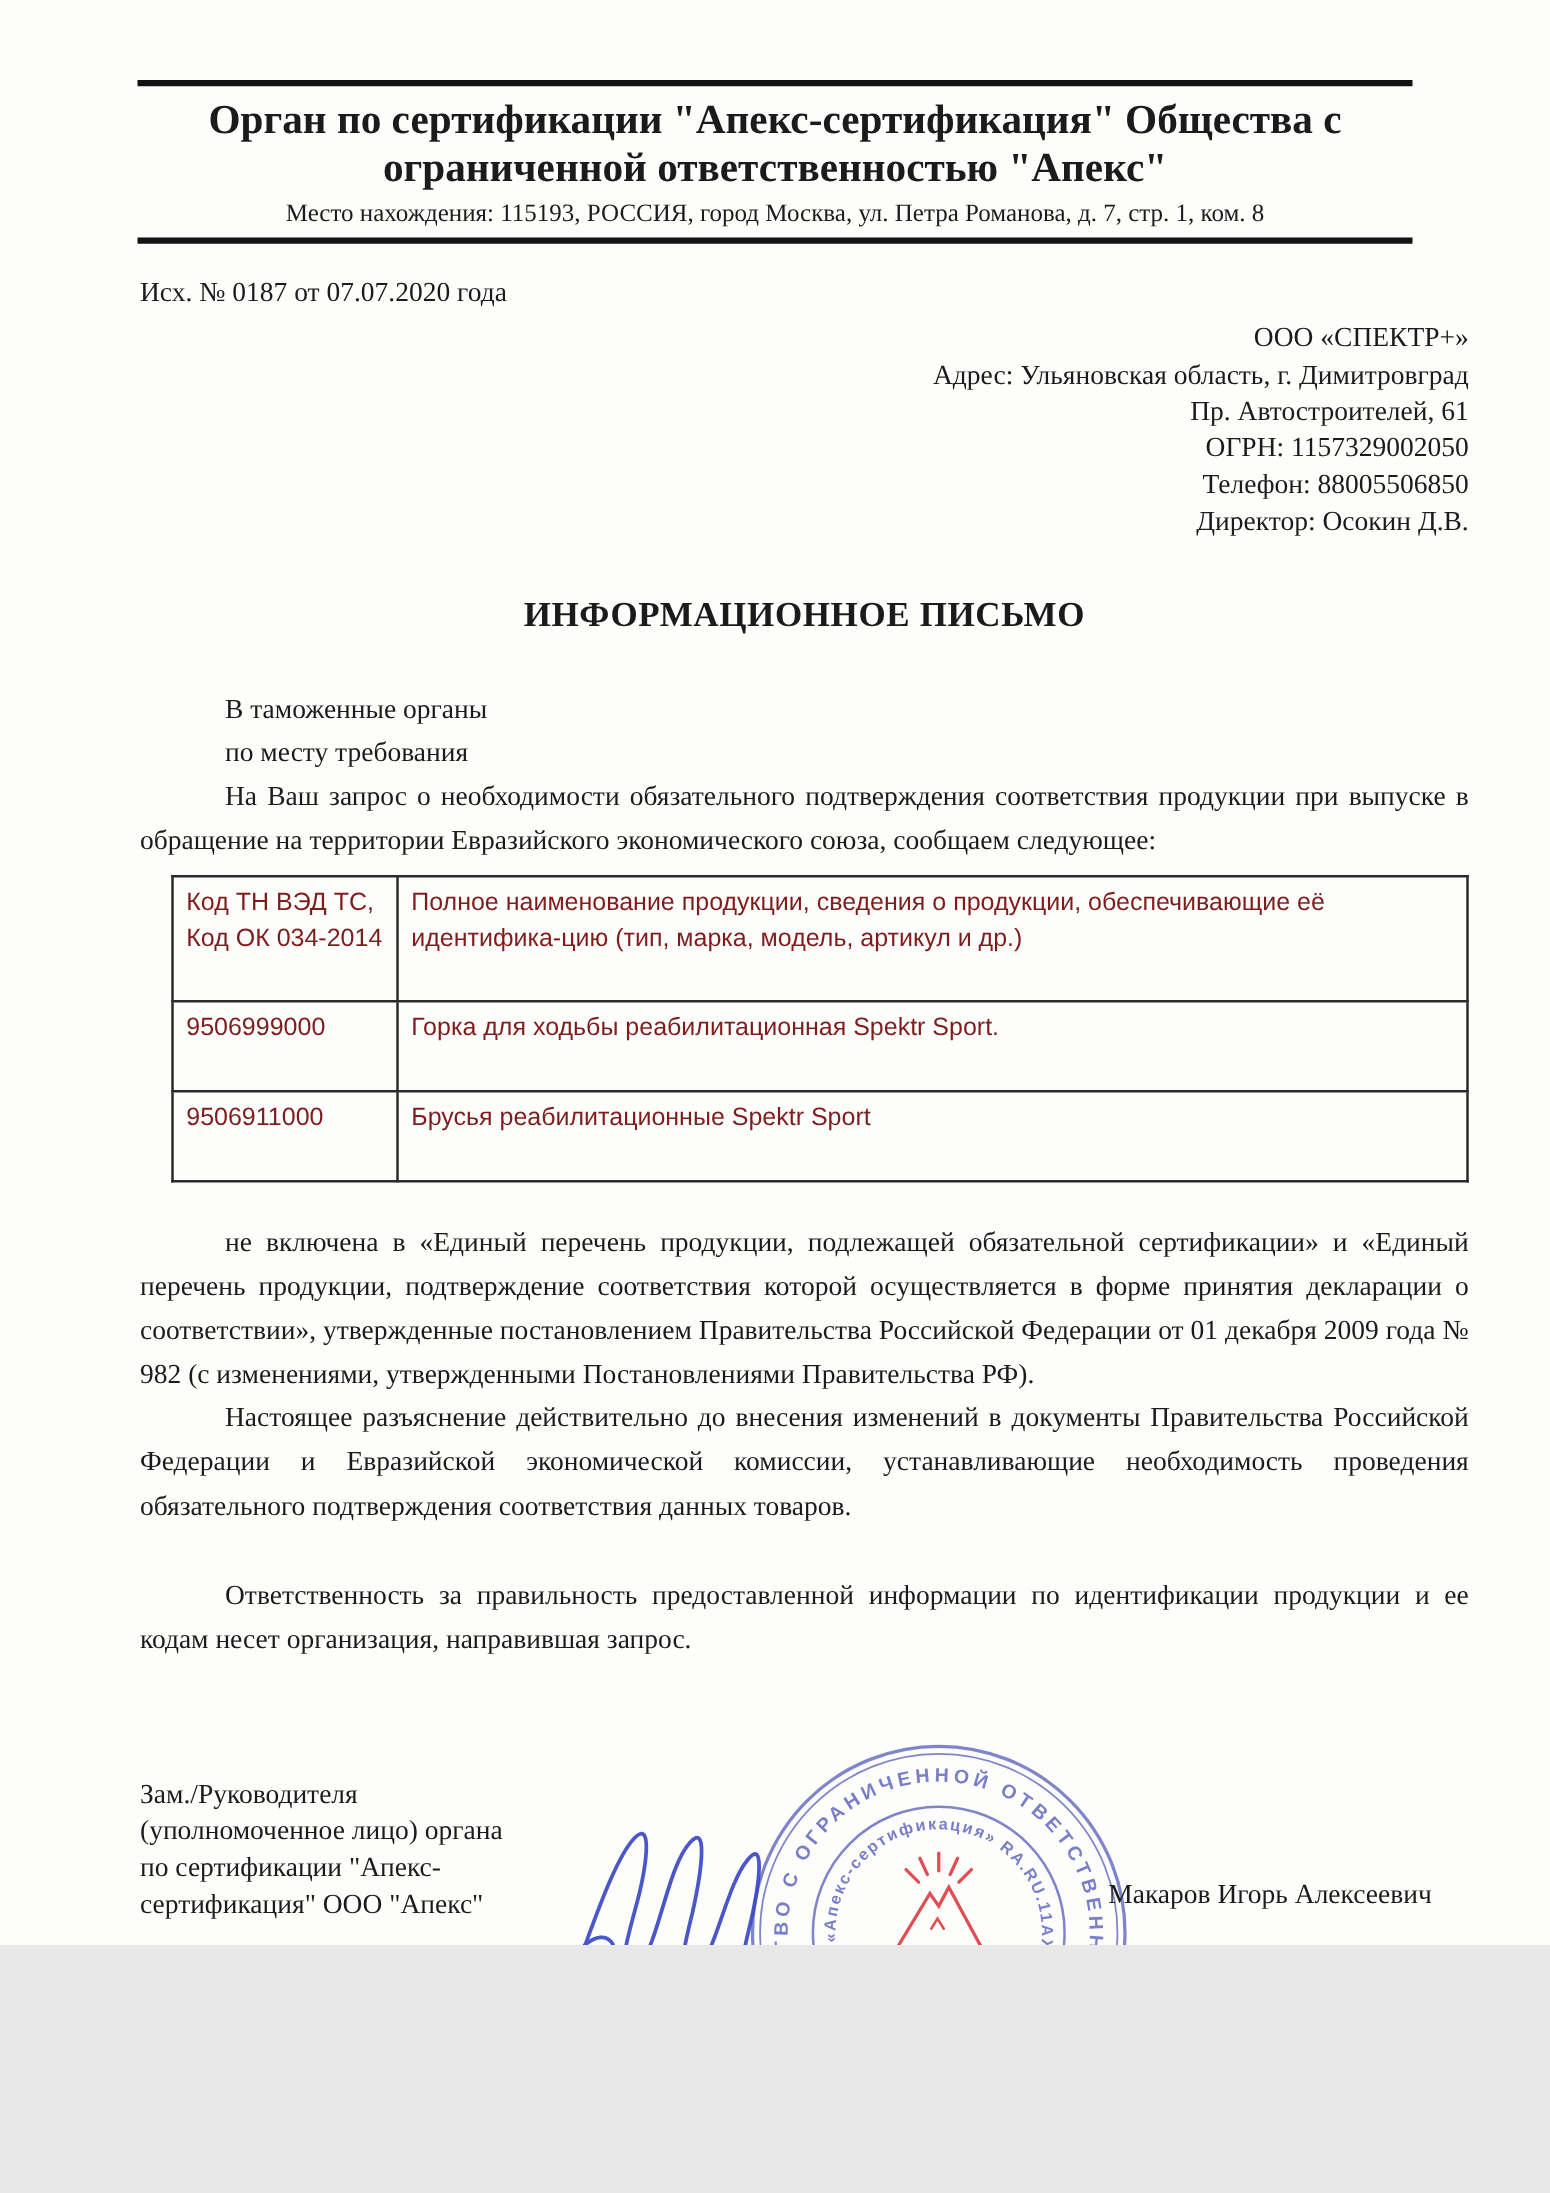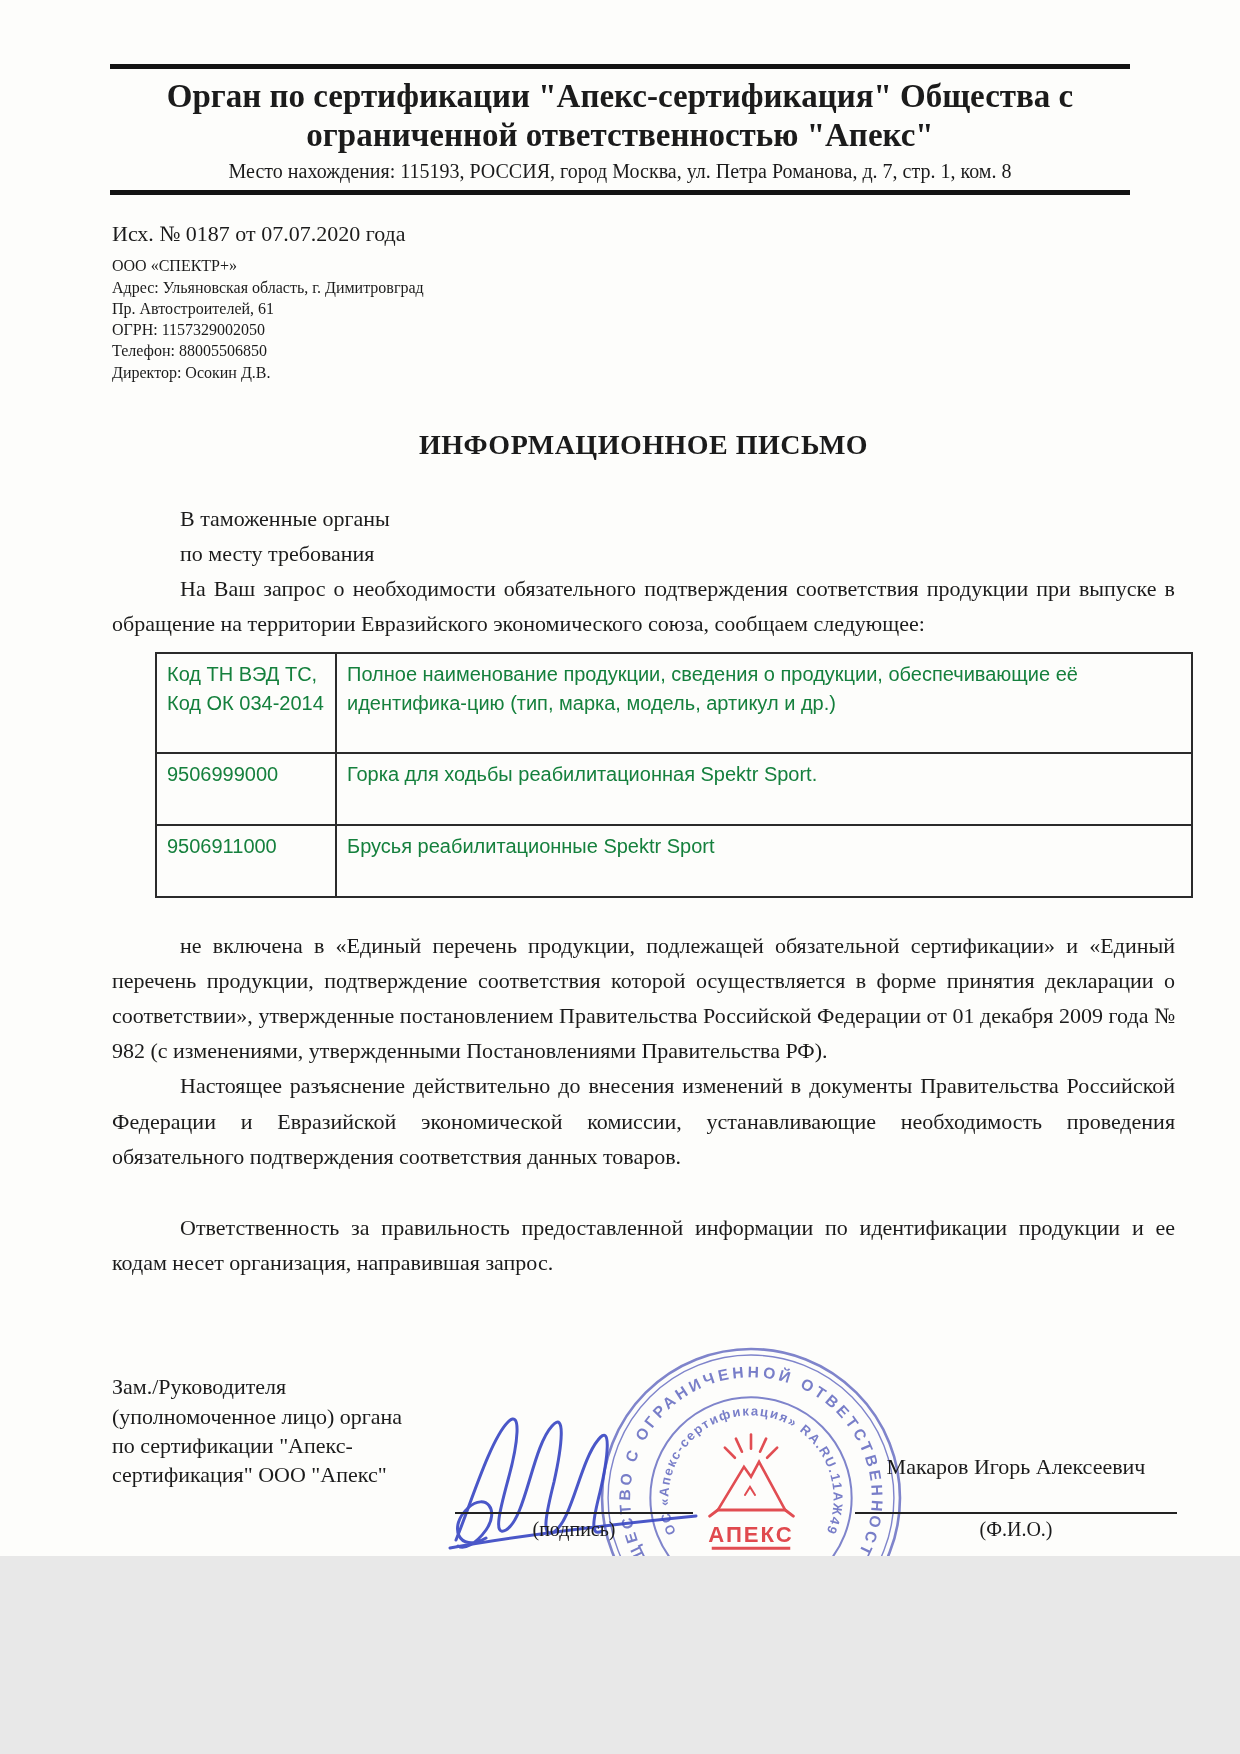--- a/index.html
+++ b/index.html
@@ -16,37 +16,37 @@
   .letterhead{margin:64px 110px 0 110px;}
   .rule{height:5px;background:#131313;}
   .org-title{
     margin:8px auto 4px auto;max-width:1000px;
     font-size:33px;font-weight:bold;text-align:center;line-height:1.18;
   }
   .lh-line{text-align:center;font-size:20px;line-height:1.22;}
   .rule.bottom{margin-top:7px;}
   
   .ref-row{margin:26px 65px 0 112px;font-size:22px;}
-  .addressee{margin:8px 65px 0 112px;text-align:left;font-size:16px;line-height:1.33;}
+  .addressee{margin:8px 65px 0 112px;text-align:right;font-size:22px;line-height:1.33;}
   
   .doc-title{
     margin:46px 65px 0 112px;text-align:center;
     font-size:28px;font-weight:bold;letter-spacing:.5px;
   }
   
   .body-block{margin:40px 65px 0 112px;font-size:22px;line-height:1.6;}
   .to-line{text-indent:68px;}
   .para{margin:0;text-align:justify;text-indent:68px;}
   .para.gap-top{margin-top:36px;}
   
   table.products{
-    border-collapse:collapse;margin:10px 0 30px 43px;
+    border-collapse:collapse;margin:10px 0 30px 25px;
     width:calc(100% - 25px);
     font-family:"Liberation Sans","DejaVu Sans",sans-serif;
-    font-size:20px;color:#15803d;
+    font-size:20px;color:#7f1d1d;
     table-layout:fixed;
   }
   table.products th,table.products td{
     border:2px solid #2b2b2b;vertical-align:top;
     padding:6px 10px;font-weight:normal;text-align:left;line-height:1.45;
   }
   table.products col.c1{width:180px;}
   tr.hdr th{height:86px;}
   tr.item td{height:58px;}
   td.code{text-align:center;}

